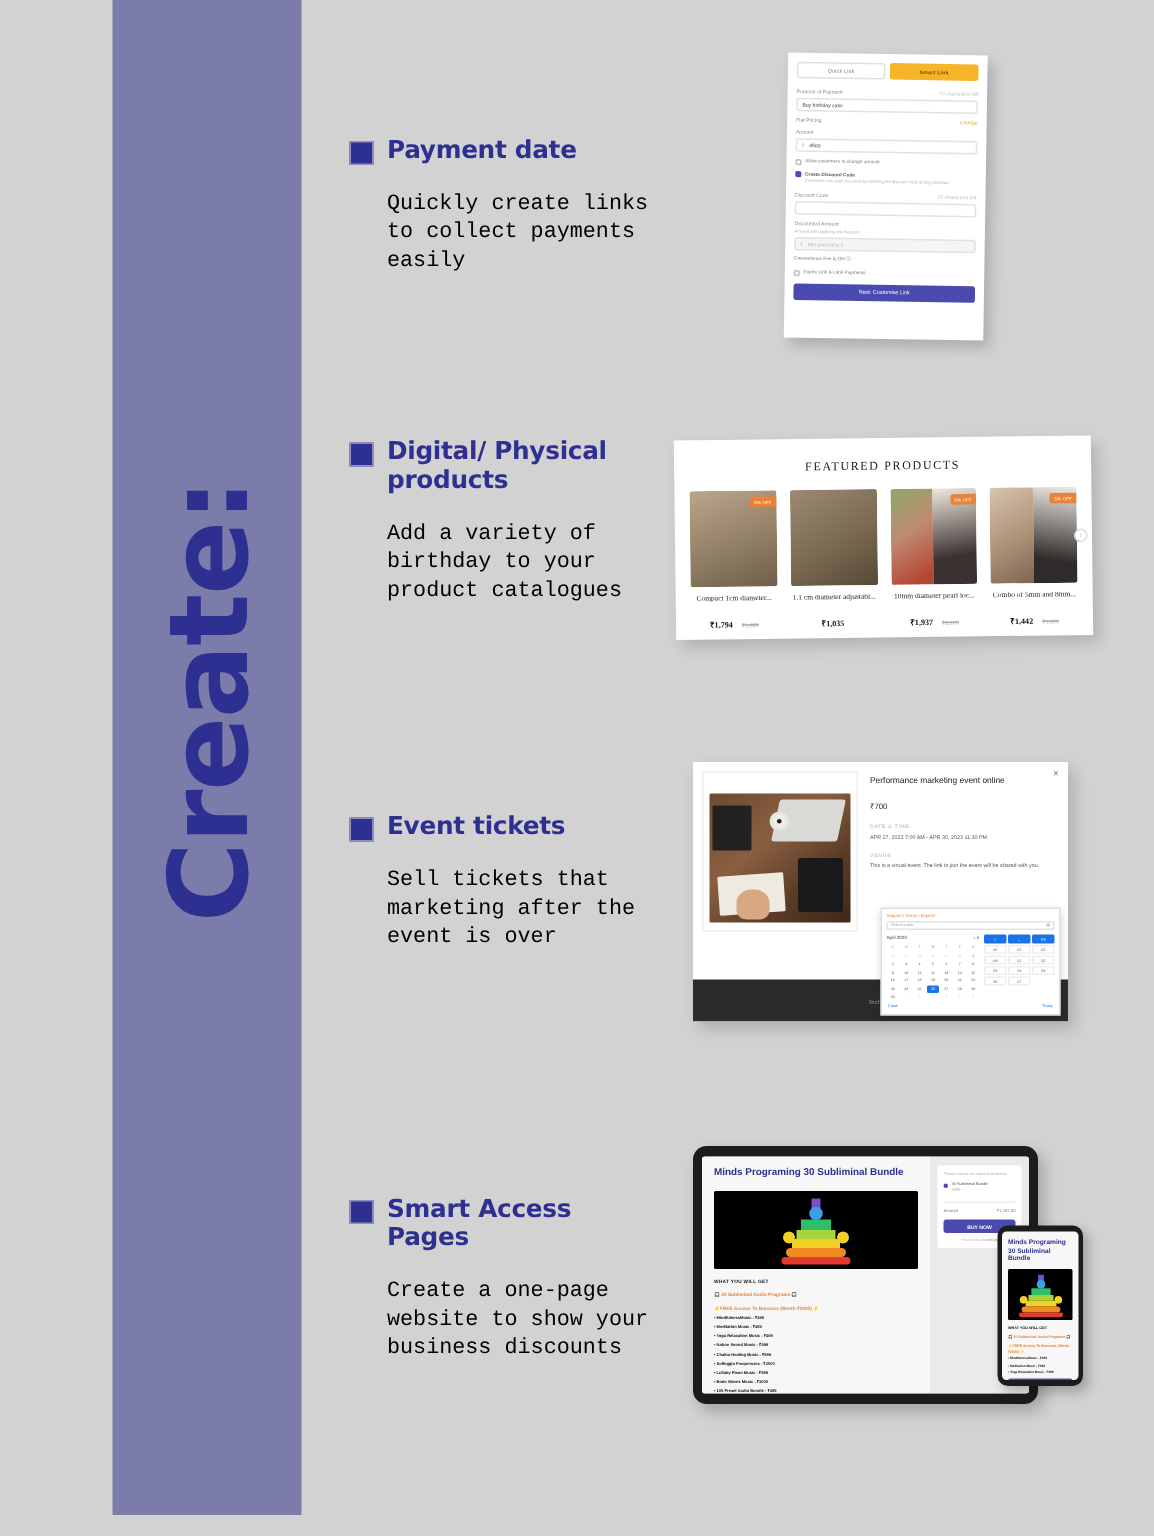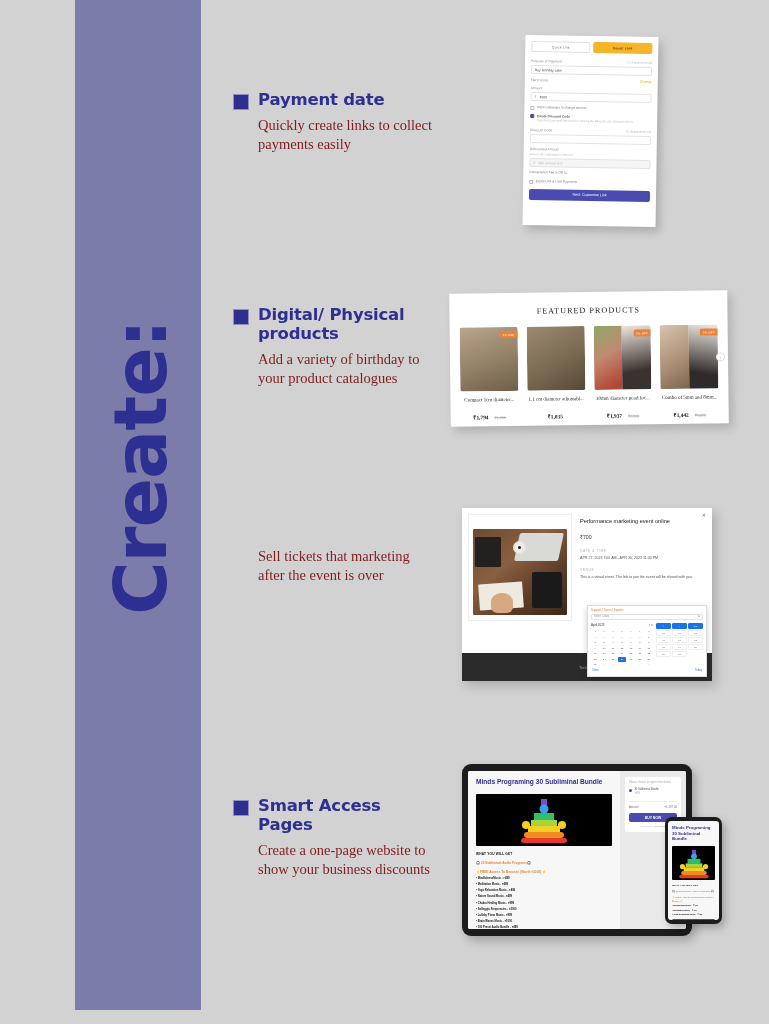--- a/index.html
+++ b/index.html
@@ -37,25 +37,25 @@
   .feature .head{ display:flex; align-items:flex-start; gap:9px; }
   .bullet{
     width:16px; height:16px; background:#2d3091; flex:0 0 16px; margin-top:4px;
     border:1px solid #8f8fc0;
   }
   .feature h3{
     color:#2d3091; font-size:16.5px; font-weight:bold; line-height:1.18;
     font-family:"DejaVu Sans", sans-serif; letter-spacing:-0.2px;
   }
   .feature p{
-    color:#7f1d1d; font-size:14.5px; line-height:1.32; margin-left:25px;
-    margin-top:6px; font-family:Liberation Serif, serif;
+    color:#000000; font-size:14.5px; line-height:1.32; margin-left:25px;
+    margin-top:17px; font-family:Liberation Mono, monospace;
   }
   #feat-payment{ left:233px; top:90px; }
-  #feat-products{ left:233px; top:305px; }
+  #feat-products{ left:233px; top:291px; }
   #feat-events{ left:233px; top:541px; }
   #feat-landing{ left:233px; top:796px; }
 
   
   .shot{ position:absolute; background:#fff; overflow:hidden; }
 
   
   #shot-payment{
     left:524px; top:36px; width:133px; height:190px;
     box-shadow:4px 5px 9px rgba(0,0,0,.18);
@@ -208,20 +208,24 @@
 
   <div class="feature" id="feat-products">
     <div class="head">
       <span class="bullet"></span>
       <h3>Digital/ Physical products</h3>
     </div>
     <p>Add a variety of birthday to your product catalogues</p>
   </div>
 
   <div class="feature" id="feat-events">
+    <div class="head">
+      <span class="bullet"></span>
+      <h3>Event tickets</h3>
+    </div>
     <p>Sell tickets that marketing after the event is over</p>
   </div>
 
   <div class="feature" id="feat-landing">
     <div class="head">
       <span class="bullet"></span>
       <h3>Smart Access Pages</h3>
     </div>
     <p>Create a one-page website to show your business discounts</p>
   </div>

